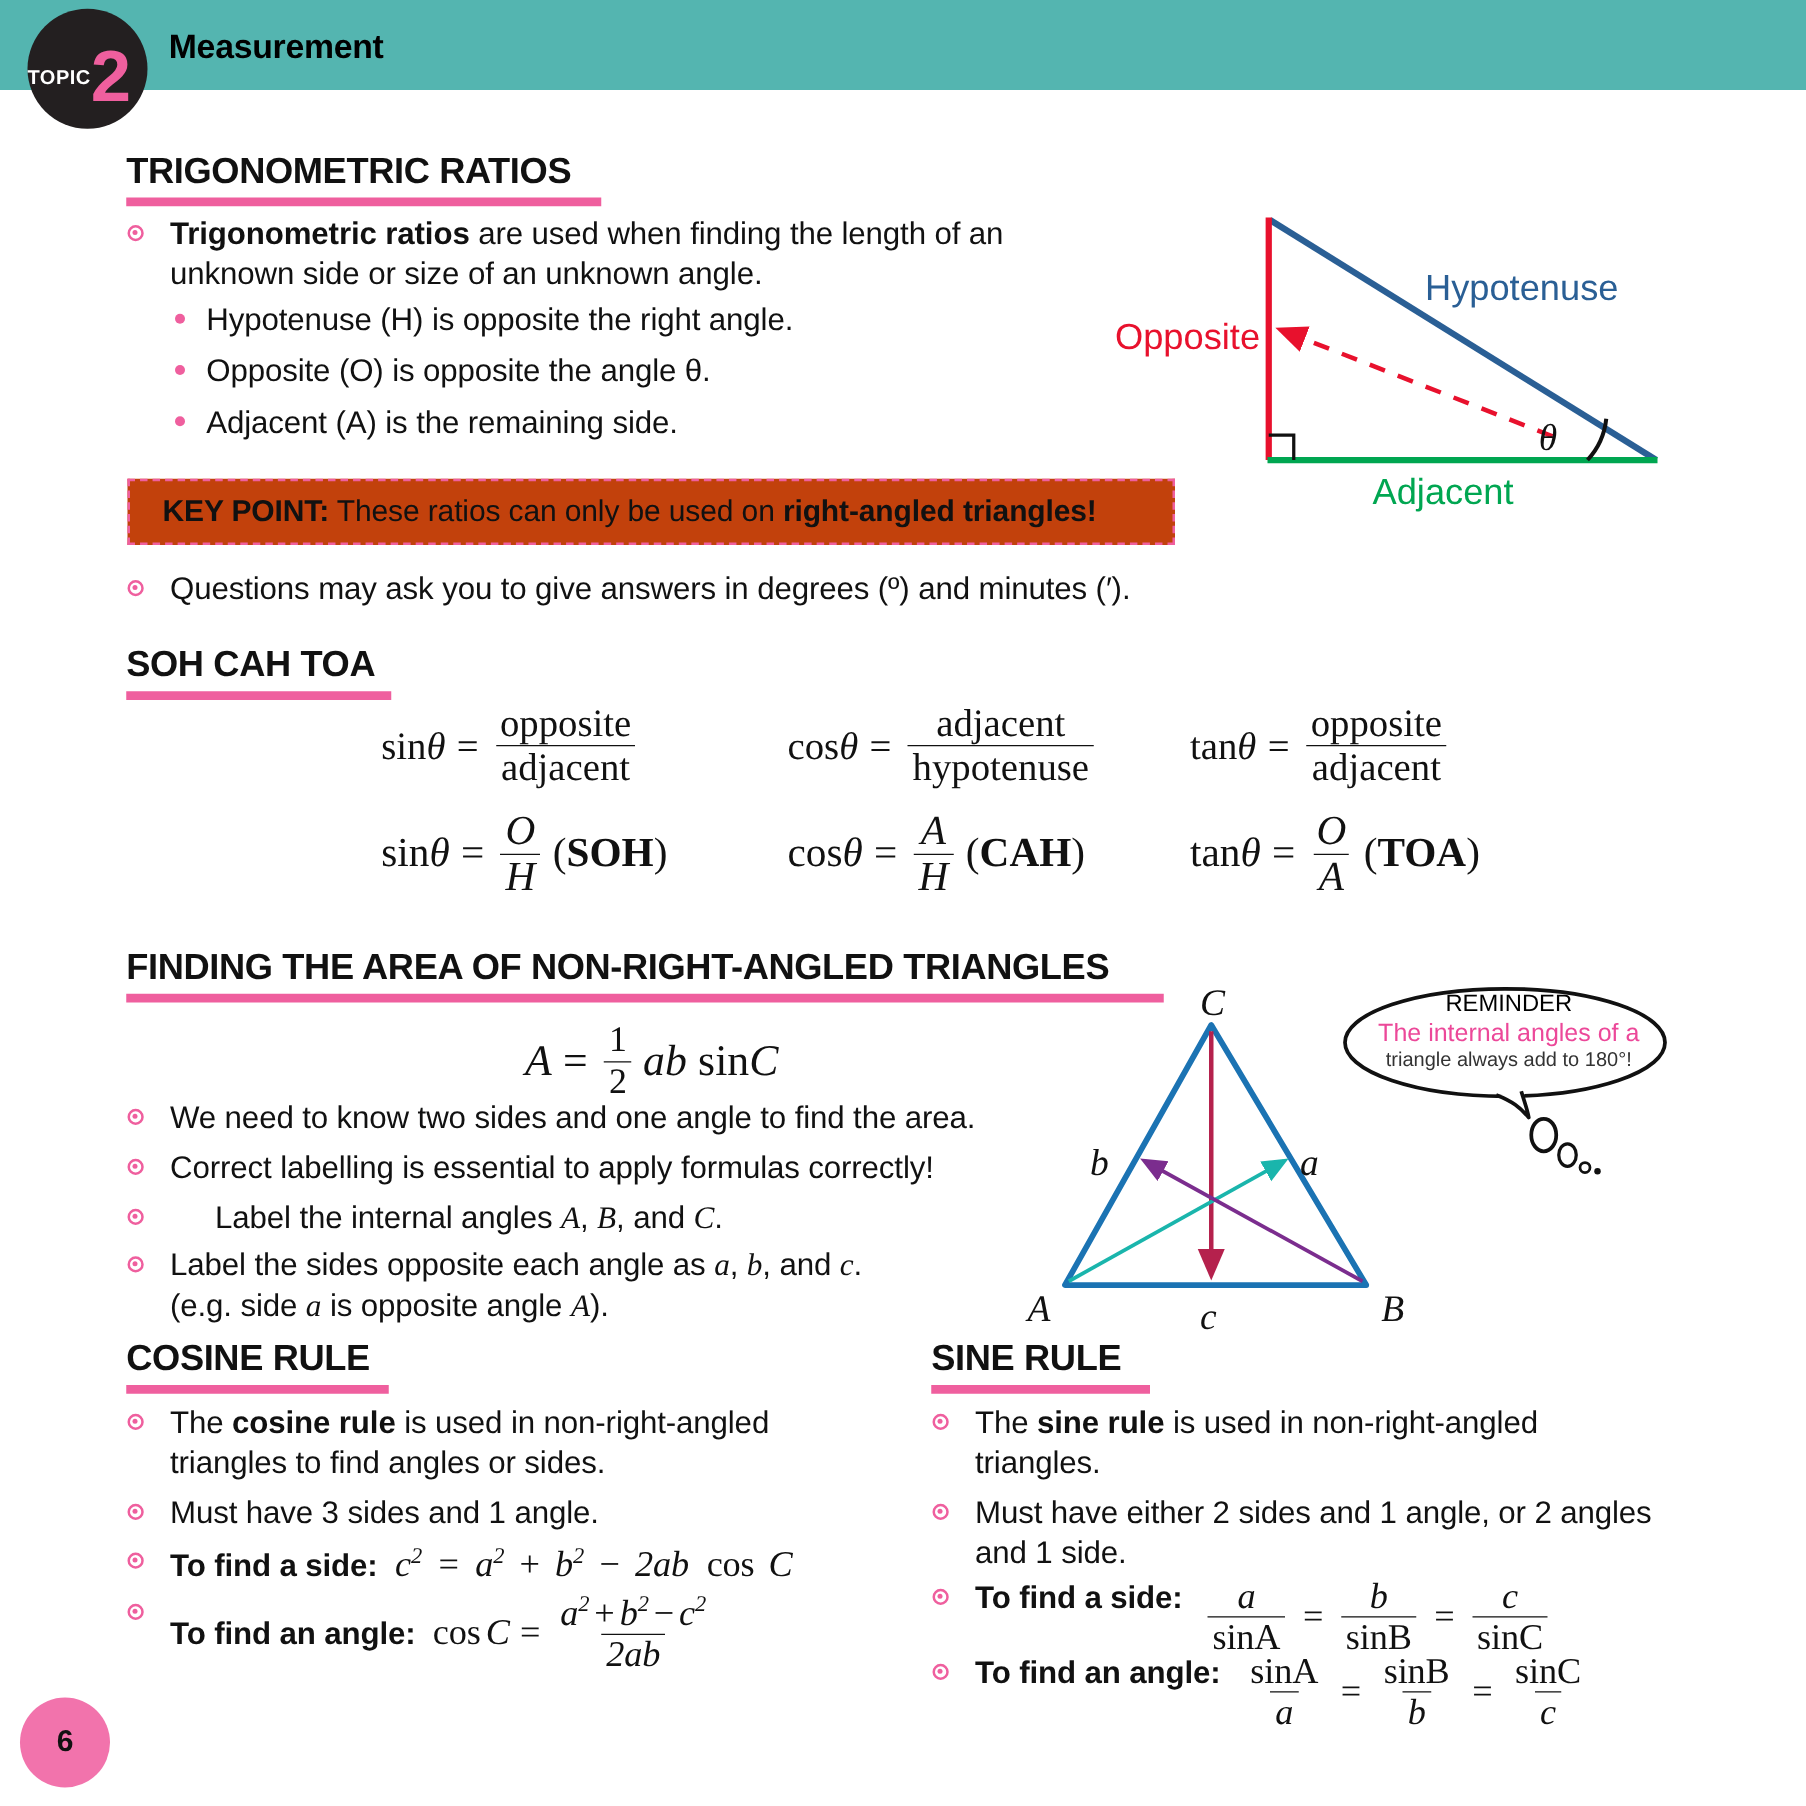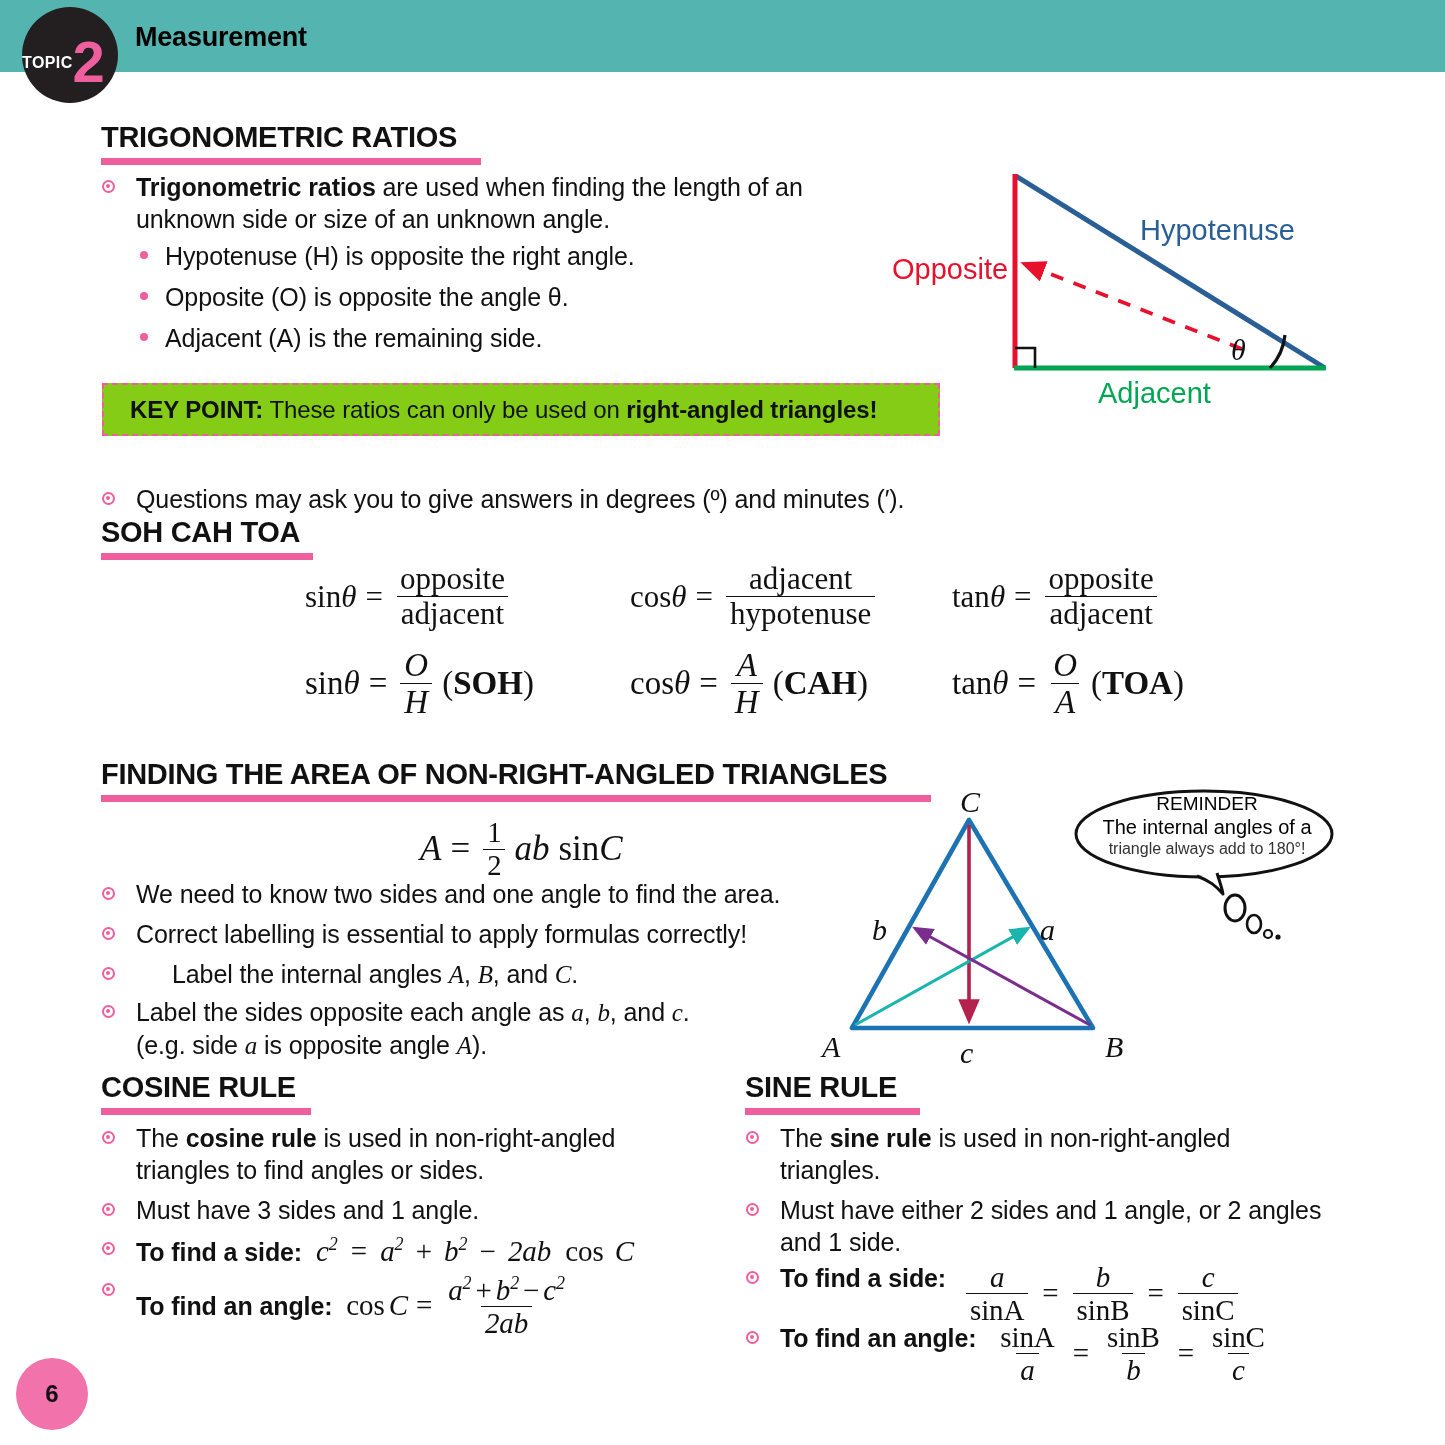--- a/index.html
+++ b/index.html
@@ -106,21 +106,21 @@
     line-height: 1.28;
     color: #111111;
     letter-spacing: -0.1px;
   }
   .btext b { font-weight: bold; }
   .mi { font-family: "Liberation Serif", serif; font-style: italic; }
 
   
   .keypoint {
     position: absolute;
-    background: #84cc16;
+    background: #c2410c;
     border: 2px dashed #ef5f9e;
     display: flex; align-items: center;
     padding-left: 26px;
   }
   .keypoint .kp {
     font-size: 24px;
     color: #111111;
     letter-spacing: -0.1px;
   }
   .keypoint .kp b { font-weight: bold; }
@@ -198,21 +198,21 @@
 
   <div class="bullet-row" style="left:140px; top:322px; width:700px;">
     <span class="sub-bul"></span>
     <span class="btext">Adjacent (A) is the remaining side.</span>
   </div>
 
   <div class="keypoint" style="left:102px; top:383px; width:838px; height:53px;">
     <span class="kp"><b>KEY POINT:</b><span> These ratios can only be used on </span><b>right-angled triangles!</b></span>
   </div>
 
-  <div class="bullet-row" style="left:102px; top:455px; width:830px;margin-top:28px;">
+  <div class="bullet-row" style="left:102px; top:455px; width:830px;">
     <span class="bul"></span>
     <span class="btext">Questions may ask you to give answers in degrees (º) and minutes (′).</span>
   </div>
 
   <svg class="svg-abs" style="left:870px; top:160px;" width="470" height="260" viewBox="0 0 470 260">
 
     <line x1="146" y1="16" x2="455" y2="208" stroke="#2a5f95" stroke-width="5"></line>
 
     <line x1="145" y1="14" x2="145" y2="208" stroke="#e8112d" stroke-width="5"></line>
 
@@ -393,21 +393,21 @@
   <svg class="svg-abs" style="left:1062px; top:786px;" width="290" height="160" viewBox="0 0 290 160">
     <ellipse cx="142" cy="48" rx="128" ry="43" fill="#ffffff" stroke="#111" stroke-width="3"></ellipse>
     <path d="M 155 87 C 158 97, 160 102, 161 108 C 154 100, 148 95, 135 90" fill="#ffffff" stroke="#111" stroke-width="3" stroke-linejoin="round"></path>
     <ellipse cx="173" cy="122" rx="10" ry="13" fill="#ffffff" stroke="#111" stroke-width="3"></ellipse>
     <ellipse cx="192" cy="138" rx="7" ry="9" fill="#ffffff" stroke="#111" stroke-width="2.6"></ellipse>
     <circle cx="206" cy="148" r="4" fill="#ffffff" stroke="#111" stroke-width="2.2"></circle>
     <circle cx="216" cy="151" r="2.6" fill="#111"></circle>
   </svg>
   <div class="svg-abs" style="left:1072px; top:793px; width:270px; text-align:center;">
     <div style="color:#000000; font-size:19px; line-height:1.15;">REMINDER</div>
-    <div style="color:#000000; font-size:20px; line-height:1.2;">The internal angles of a</div>
+    <div style="color:#ec4899; font-size:20px; line-height:1.2;">The internal angles of a</div>
     <div style="color:#333; font-size:16px; line-height:1.2;">triangle always add to 180°!</div>
   </div>
 
   <div class="sec-head" style="left:101px; top:1071px;">
     <span>COSINE RULE</span>
     <span class="ul" style="width:210px;"></span>
   </div>
 
   <div class="bullet-row" style="left:102px; top:1122px; width:540px;">
     <span class="bul"></span>

